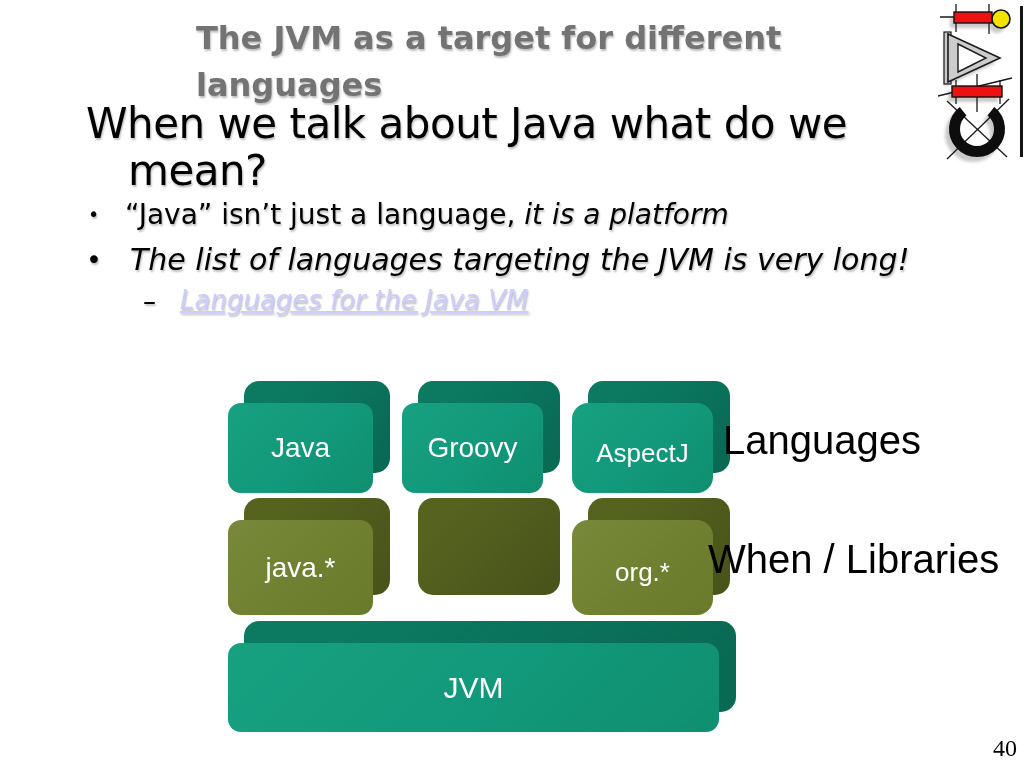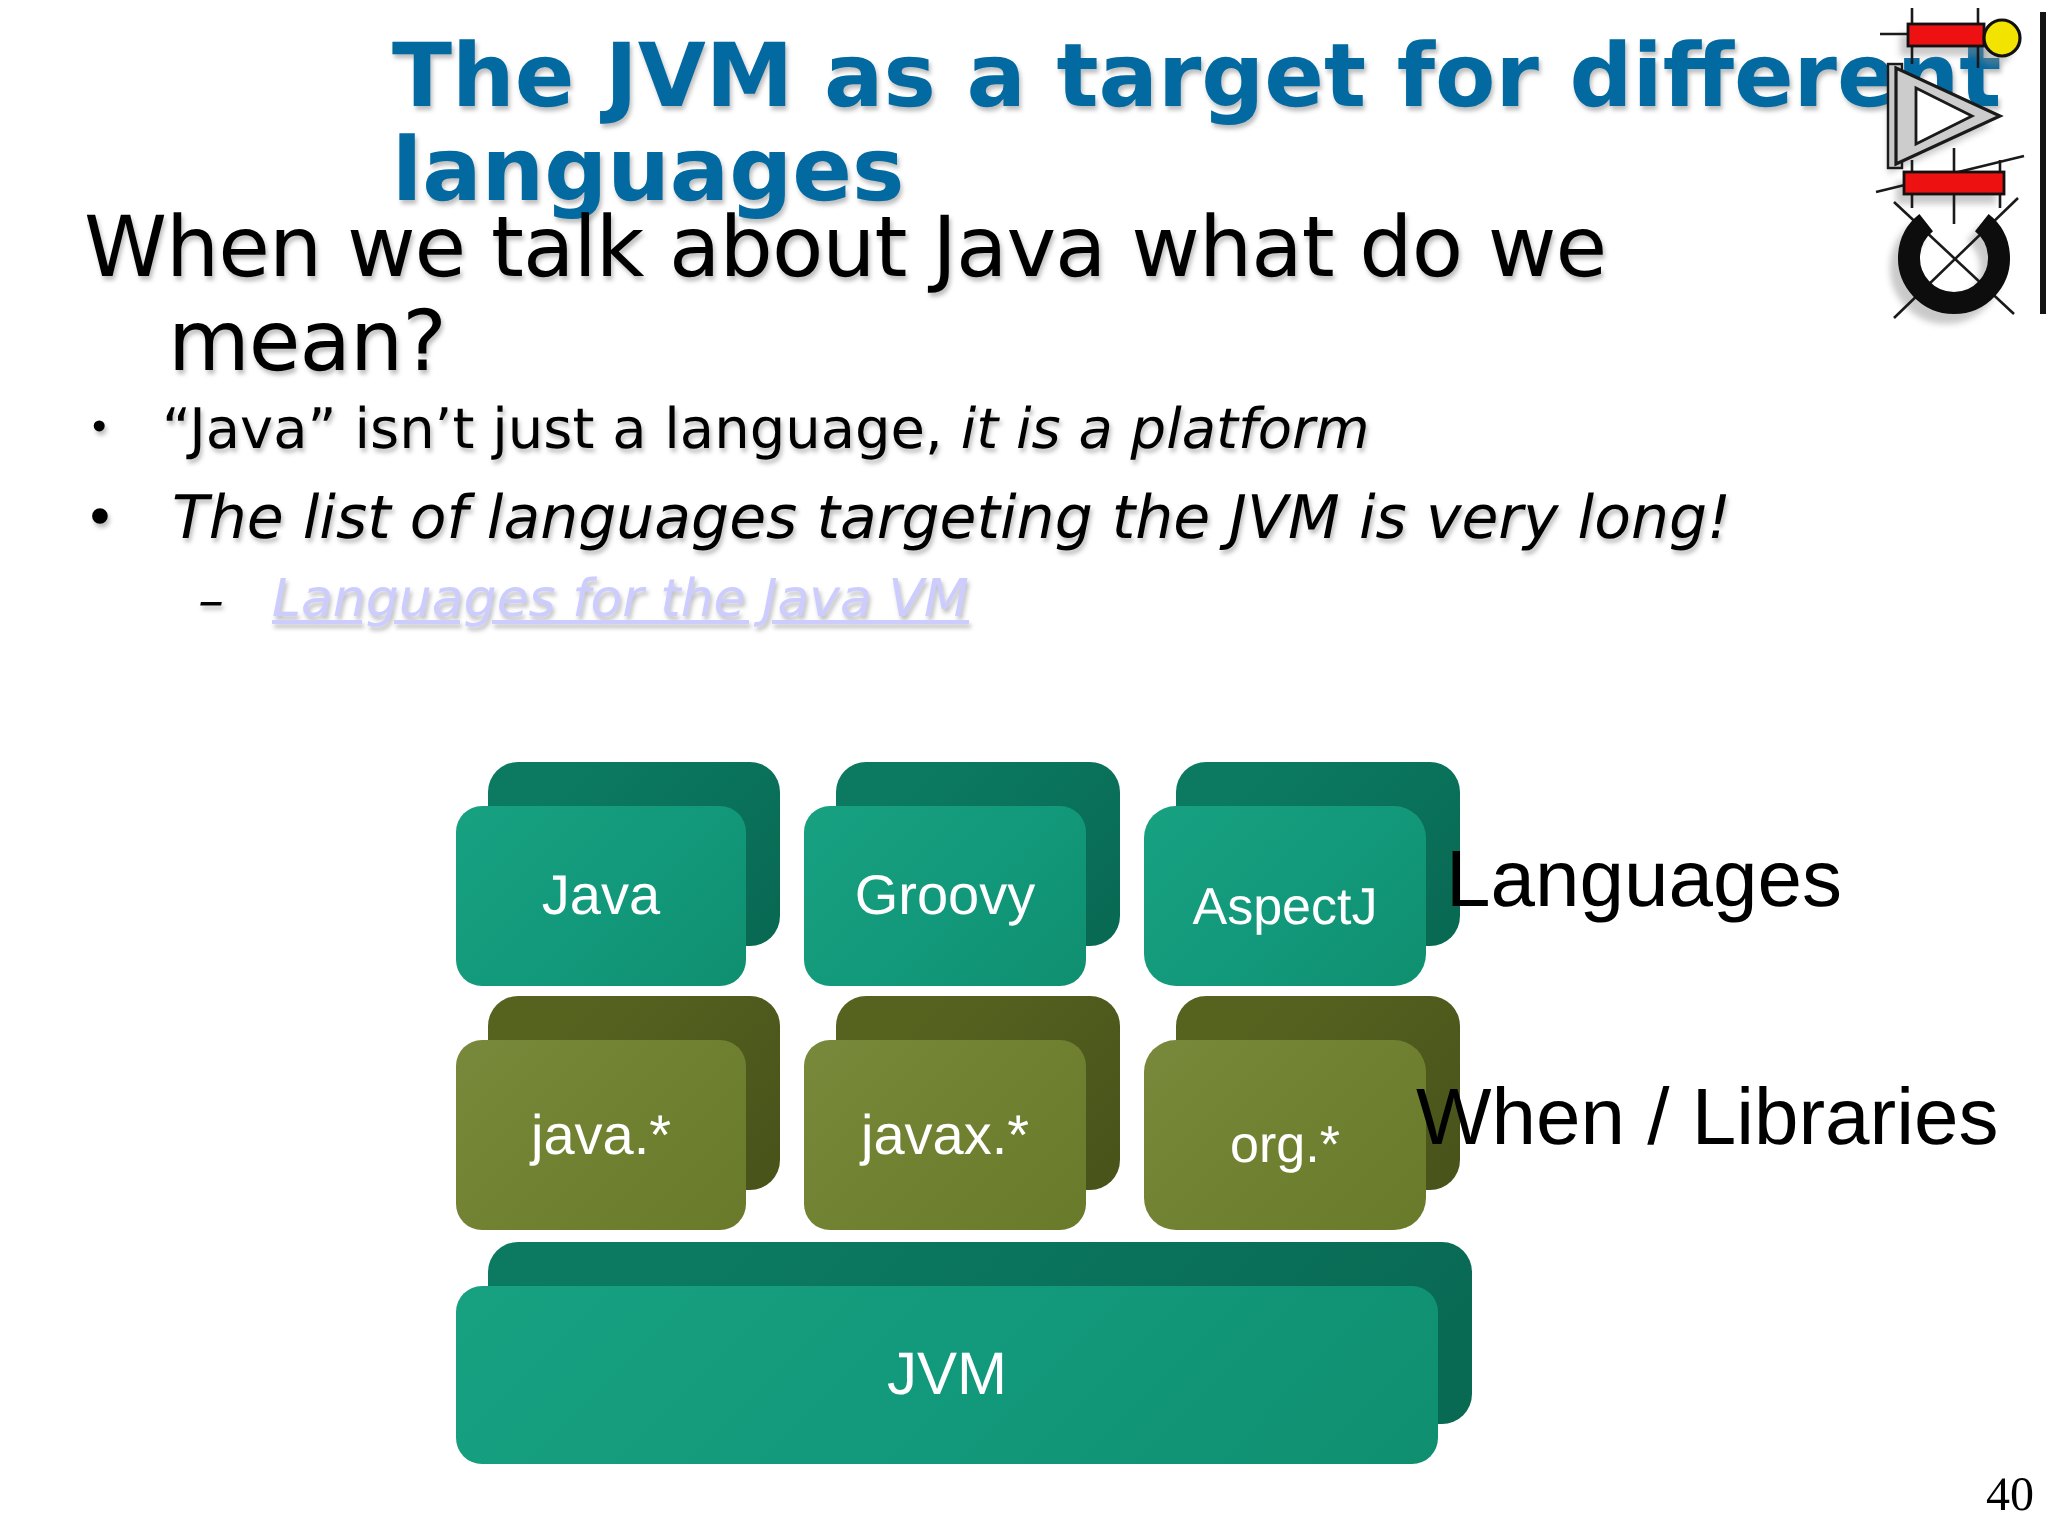--- a/index.html
+++ b/index.html
@@ -1,25 +1,25 @@
 <!DOCTYPE html>
 <html style="--teal-face: #12987a; --teal-dark: #0b7a61; --teal-darker: #096a54; --olive-face: #6f8030; --olive-dark: #56631f; --olive-darker: #49541b; --link: #ccccff; --logo-red: #ee1111; --logo-yellow: #f2e400;"><head>
 <meta charset="utf-8">
 <style>
   html,body { margin:0; padding:0; background:#fff; }
   .slide {
     position:relative; width:1024px; height:768px; background:#ffffff;
     overflow:hidden; color:#000; font-family:"DejaVu Sans", sans-serif;
   }
-  .shadowed { text-shadow: 1px 2px 2px rgba(110,110,110,.45); }
+  .shadowed { text-shadow: 1px 2px 2px rgba(110,110,110,.45); margin-left: 44px; }
 
   
   .title {
     position:absolute; left:196px; top:15px;
-    font-size:44px; font-weight:bold; line-height:47px; color:#0369a1;
+    font-size:32px; font-weight:bold; line-height:47px; color:#737373;
   }
   .title div { white-space:nowrap; }
 
   
   .heading {
     position:absolute; left:42px; top:100px;
     font-size:42px; line-height:47px; letter-spacing:-0.5px;
   }
   .heading .line2 { margin-left:42px; }
 
@@ -157,23 +157,20 @@
     </div>
 
     <div class="box3d olive" style="left:188px;top:498px;width:162px;height:117px">
       <div class="back"></div>
       <div class="face">
           <span>java.*</span>
         </div>
     </div>
     <div class="box3d olive" style="left:362px;top:498px;width:158px;height:117px">
       <div class="back"></div>
-      <div class="face">
-          <span>javax.*</span>
-        </div>
     </div>
     <div class="box3d olive" style="left:532px;top:498px;width:158px;height:117px">
       <div class="back"></div>
       <div class="face small">
           <span>org.*</span>
         </div>
     </div>
 
     <div class="box3d teal" style="left:188px;top:621px;width:508px;height:111px">
       <div class="back"></div>

